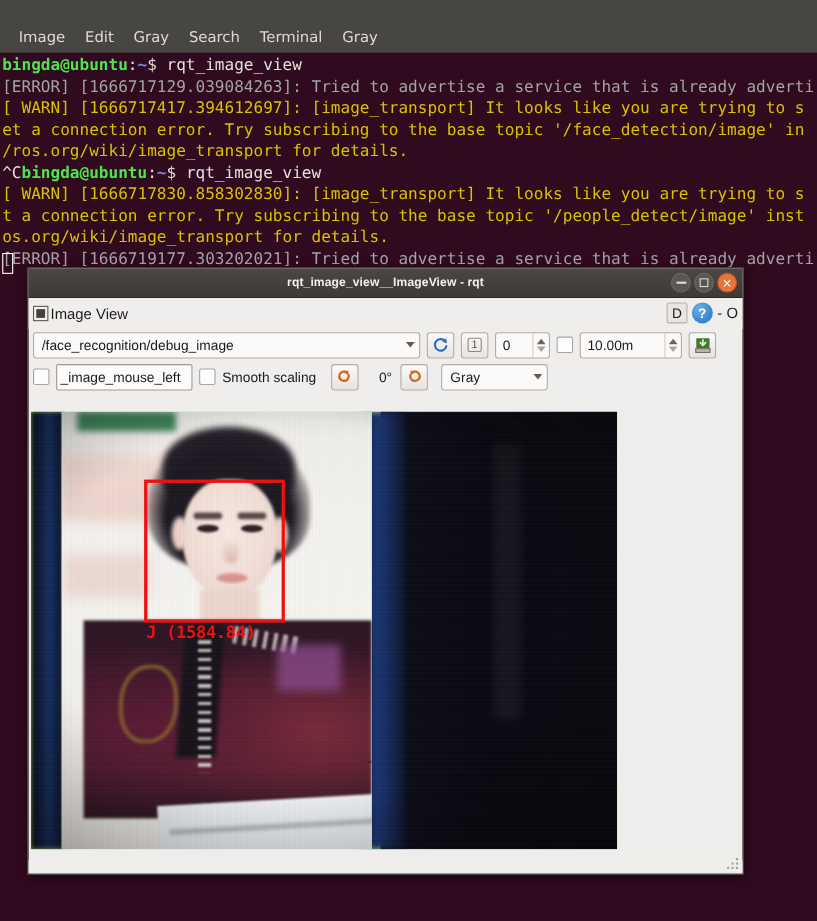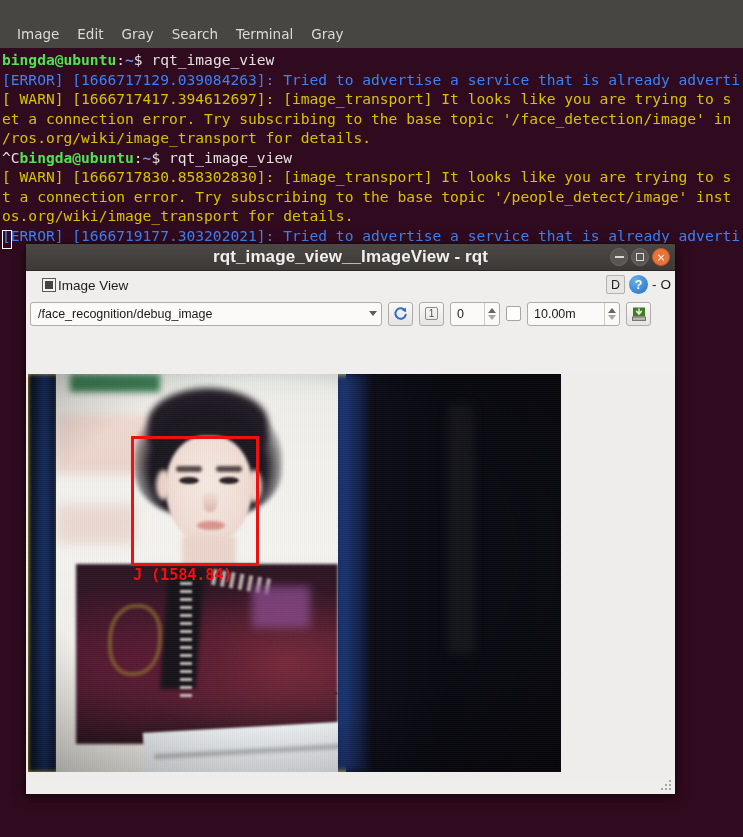--- a/index.html
+++ b/index.html
@@ -62,21 +62,21 @@
   }
   .term-line {
     height: 19.5px;
     white-space: pre;
     overflow: hidden;
     padding-left: 2px;
   }
   .c-green  { color: #4ee44e; font-weight: bold; }
   .c-blue   { color: #6d8fe8; font-weight: bold; }
   .c-white  { color: #e3e0dc; }
-  .c-red    { color: #3b82f6; }
+  .c-red    { color: #a3a3a3; }
   .c-yellow { color: #d7c200; }
 
   .term-cursor {
     position: absolute;
     left: 2px;
     top: 182px;
     width: 10px;
     height: 19px;
     border: 1.6px solid #ffffff;
     background: transparent;
@@ -109,21 +109,21 @@
     height: 27px;
     background: linear-gradient(to bottom, #4a4744 0%, #3c3936 100%);
     border-bottom: 1px solid #2a2724;
     display: flex;
     align-items: center;
     justify-content: center;
   }
   .rqt-title {
     color: #f2f0ee;
     font-family: "Liberation Sans", sans-serif;
-    font-size: 17px;
+    font-size: 11px;
     font-weight: bold;
     letter-spacing: 0.1px;
   }
   .win-buttons {
     position: absolute;
     right: 5px;
     top: 4px;
     display: flex;
     gap: 3px;
   }
@@ -152,21 +152,21 @@
     display:block; width:8px; height:8px; border:1.5px solid #ddd8d4;
   }
 
   
   .dock-header {
     position: relative;
     height: 28px;
     background: #f0eeec;
     display: flex;
     align-items: center;
-    padding-left: 16px;
+    padding-left: 4px;
   }
   .dock-check {
     width: 14px; height: 14px;
     border: 1px solid #5b5754;
     background: #f4f2f0;
     display: flex; align-items: center; justify-content: center;
     margin-right: 2px;
   }
   .dock-check i {
     width: 8px; height: 8px;
@@ -327,21 +327,21 @@
     height: 408px;
     background: #efedeb;
     overflow: hidden;
   }
   .cam {
     position: absolute;
     left: 0; top: 0;
     width: 533px;
     height: 398px;
     overflow: hidden;
-    background: #fde047;
+    background: #bef264;
   }
 
   
   .scene { position: absolute; inset: 0; }
   .dark-right {
     position: absolute;
     left: 318px; top: 0; width: 215px; height: 398px;
     background: linear-gradient(to right, #0c0d18 0%, #080810 45%, #0a0a12 100%);
   }
   .blue-curtain {
@@ -626,20 +626,48 @@
 
       <div class="tbtn">
         <svg width="16" height="16" viewBox="0 0 16 16">
           <rect x="2" y="1.5" width="12" height="9" fill="#3d7a2a"></rect>
           <path d="M8 3 L8 7 M5.6 5.4 L8 8 L10.4 5.4" stroke="#d9f0c8" stroke-width="1.6" fill="none" stroke-linecap="round"></path>
           <rect x="1.5" y="11" width="13" height="3.4" fill="#bdbab6" stroke="#6e6a66" stroke-width="1"></rect>
         </svg>
       </div>
     </div>
 
+    <div class="toolbar">
+      <div class="cbox"></div>
+      <div class="lineedit">_image_mouse_left</div>
+
+      <div class="cbox"></div>
+      <div class="lbl">Smooth scaling</div>
+
+      <div class="tbtn" style="margin-left:8px">
+        <svg width="15" height="15" viewBox="0 0 16 16">
+          <path d="M11.6 6.2A4.6 4.6 0 1 1 10.4 4.2" fill="none" stroke="#d1691d" stroke-width="2.2" stroke-linecap="round"></path>
+          <path d="M11.4 1.6 L11.1 5.8 L7.2 4.3 Z" fill="#d1691d"></path>
+        </svg>
+      </div>
+
+      <div class="lbl deg" style="margin-left:10px">0°</div>
+
+      <div class="tbtn">
+        <svg width="15" height="15" viewBox="0 0 16 16">
+          <path d="M4.4 6.2A4.6 4.6 0 1 0 5.6 4.2" fill="none" stroke="#d1691d" stroke-width="2.2" stroke-linecap="round"></path>
+          <path d="M4.6 1.6 L4.9 5.8 L8.8 4.3 Z" fill="#d1691d"></path>
+        </svg>
+      </div>
+
+      <div class="combo gray-combo" style="margin-left:6px">
+        <span class="cval">Gray</span>
+        <span class="arrow-down"></span>
+      </div>
+    </div>
 
     <div class="image-panel">
       <div class="cam">
         <div class="scene">
           <div class="dark-right"></div>
           <div class="dark-strip"></div>
           <div class="blue-curtain"></div>
           <div class="blue-left"></div>
 
           <div class="poster">

